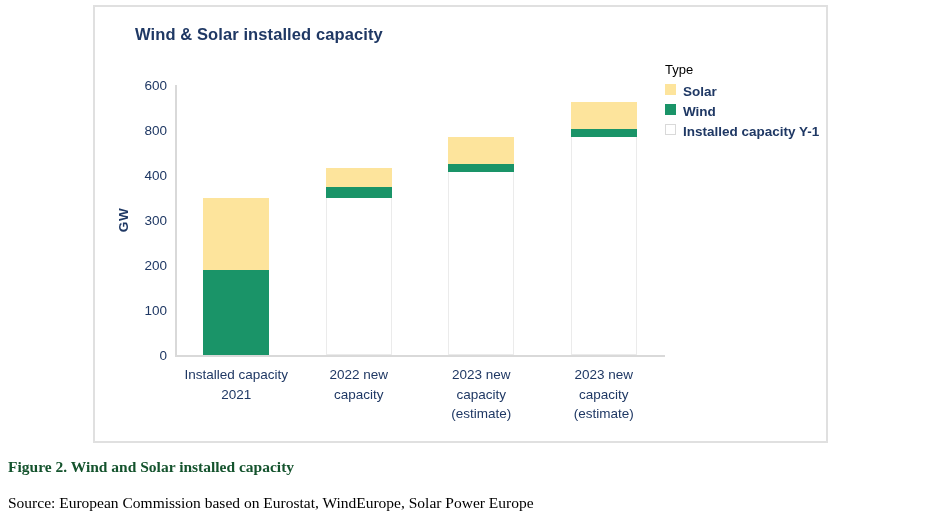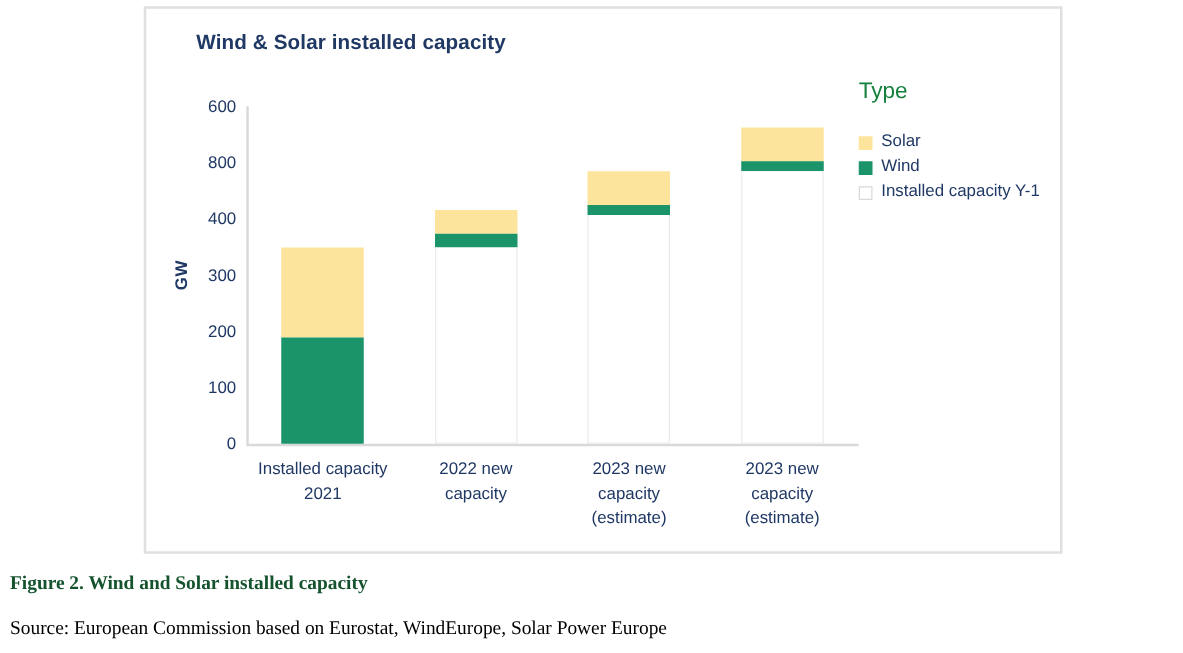--- a/index.html
+++ b/index.html
@@ -3,21 +3,21 @@
 <meta charset="utf-8">
 <style>
   html,body{margin:0;padding:0;}
   body{
     width:946px;height:522px;background:#ffffff;
     font-family:"Liberation Sans",sans-serif;
     position:relative;overflow:hidden;
   }
   
   #figure-frame{
-    position:absolute;left:115px;top:5px;width:735px;height:438px;
+    position:absolute;left:93px;top:5px;width:735px;height:438px;
     border:2px solid #e0e0e0;background:#ffffff;box-sizing:border-box;
   }
   
   #chart-title{
     position:absolute;left:40px;top:18px;
     font-size:16.5px;font-weight:bold;color:#1f3864;
     letter-spacing:.1px;white-space:nowrap;
   }
   
   #plot{
@@ -53,24 +53,24 @@
   
   .x-label{
     position:absolute;top:calc(100% + 10px);
     font-size:13.5px;color:#1f3864;text-align:center;line-height:1.45;
   }
   
   #legend{
     position:absolute;left:570px;top:55px;width:165px;
   }
   #legend-title{
-    font-size:18px;color:#15803d;margin-bottom:22px;
+    font-size:13px;color:#000000;margin-bottom:7px;
   }
   .legend-row{
-    display:flex;align-items:flex-end;margin-bottom:5px;
+    display:flex;align-items:flex-start;margin-bottom:5px;font-weight:bold;
   }
   .legend-swatch{
     width:11px;height:11px;margin-right:7px;flex:none;display:inline-block;
   }
   .sw-solar{background:#fde49c;}
   .sw-wind{background:#1a9468;}
   .sw-base{background:#ffffff;border:1px solid #d9d9d9;box-sizing:border-box;}
   .legend-label{
     font-size:13.5px;color:#1f3864;white-space:nowrap;
   }

